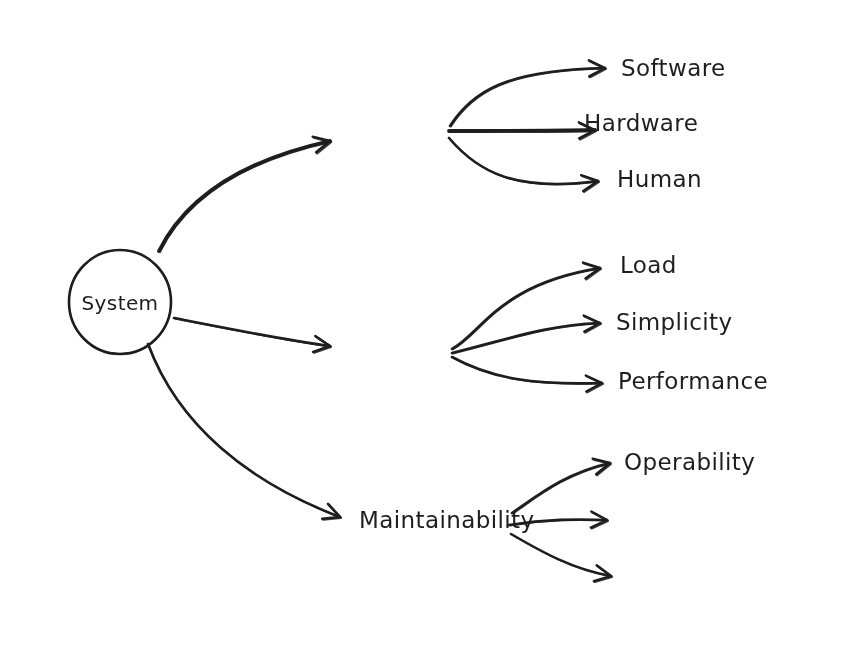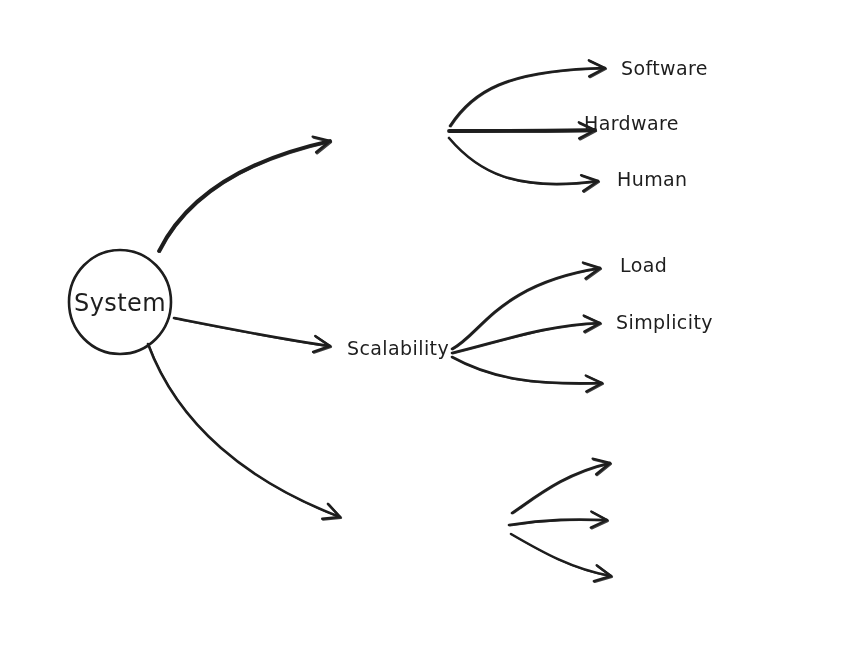--- a/index.html
+++ b/index.html
@@ -8,24 +8,24 @@
     position:relative;width:846px;height:657px;overflow:hidden;
     background:#ffffff;color:#1e1e1e;
   }
   svg{position:absolute;left:0;top:0;}
   .ink{fill:none;stroke:#1e1e1e;stroke-linecap:round;stroke-linejoin:round;}
   .pass-main{stroke-width:2.6;}
   .pass-echo{stroke-width:1.3;opacity:.85;}
   .pass-main-thick{stroke-width:3.8;}
   .pass-echo-thick{stroke-width:1.8;opacity:.85;}
   .label{
-    position:absolute;font-size:19px;letter-spacing:.4px;color:#1e1e1e;
+    position:absolute;font-size:23px;letter-spacing:.4px;color:#1e1e1e;
     white-space:nowrap;line-height:23px;
   }
-  .root-label{transform:translate(-50%,-50%);font-size:24px;}
+  .root-label{transform:translate(-50%,-50%);font-size:20px;}
 </style>
 </head>
 <body>
 
 <div class="stage">
 
   <svg width="846" height="657" viewBox="0 0 846 657">
     <defs>
       <marker id="ah" viewBox="0 0 24 24" refX="20" refY="12" markerWidth="24" markerHeight="24" markerUnits="userSpaceOnUse" orient="auto">
         <path d="M4,4 L20,12 L4,20" fill="none" stroke="#1e1e1e" stroke-width="2.4" stroke-linecap="round" stroke-linejoin="round"></path>
@@ -63,17 +63,19 @@
     <use href="#g-arrows-thick" class="ink pass-main-thick"></use>
     <use href="#g-arrows-thick" class="ink pass-echo-thick" transform="translate(1,1)"></use>
   </svg>
 
   <div class="label root-label" style="left:120px;top:303px">System</div>
 
   <div class="label" style="left:621px;top:57px">Software</div>
   <div class="label" style="left:584px;top:112px">Hardware</div>
   <div class="label" style="left:617px;top:168px">Human</div>
 
-  <div class="label" style="left:347px;top:337px">Scalability</div>
   <div class="label" style="left:620px;top:254px">Load</div>
   <div class="label" style="left:616px;top:311px">Simplicity</div>
+  <div class="label" style="left:618px;top:370px">Performance</div>
 
+  <div class="label" style="left:359px;top:509px">Maintainability</div>
+  <div class="label" style="left:624px;top:451px">Operability</div>
 </div>
 
 </body></html>

